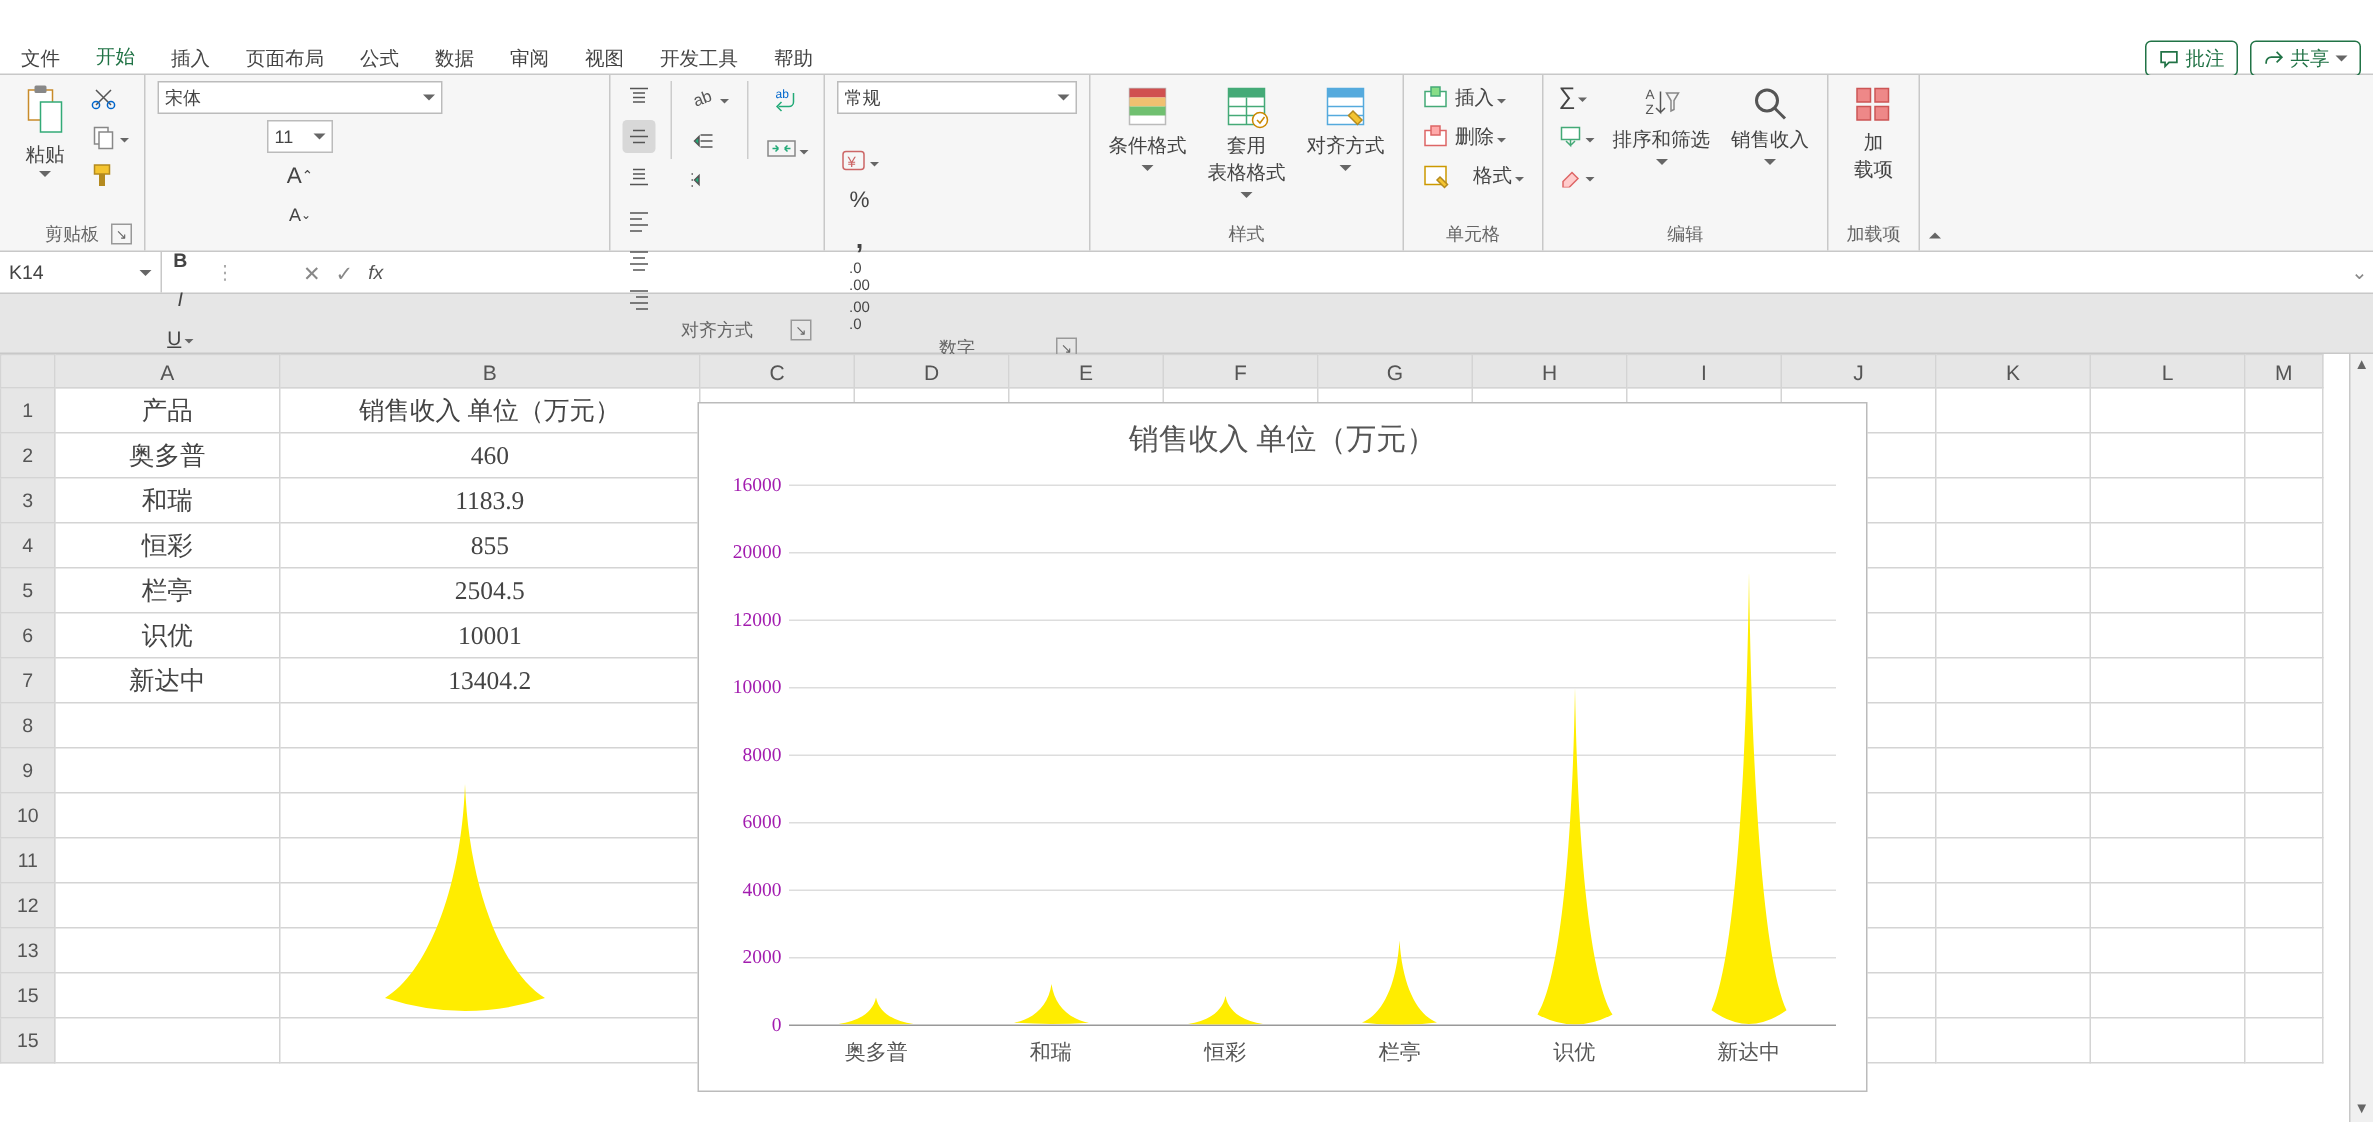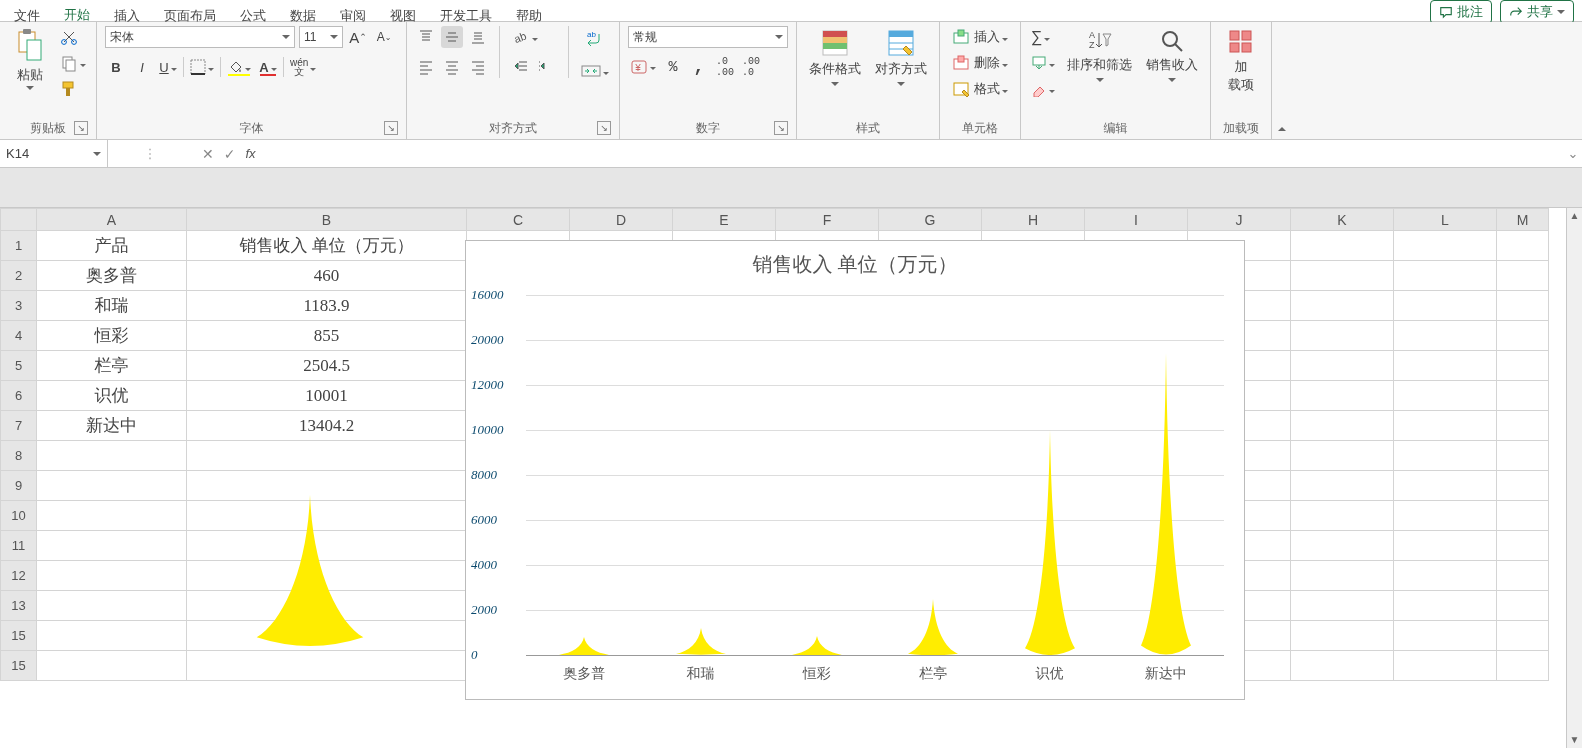--- a/index.html
+++ b/index.html
@@ -6,33 +6,33 @@
     --green:#217346;
     --border:#d0d0d0;
     --rib-border:#c8c8c8;
     --grid-border:#d4d4d4;
     --header-bg:#e6e6e6;
     --selected:#d2d2d2;
   }
   *{box-sizing:border-box;}
   html,body{margin:0;padding:0;font-family:"Segoe UI","Microsoft YaHei",Arial,sans-serif;font-size:13px;color:#444;background:#fff;height:100%;overflow:hidden;}
   
-  .tabs-row{display:flex;height:22px;border-bottom:1px solid var(--rib-border);padding:0 2px;background:#fff;}
+  .tabs-row{display:flex;align-items:center;height:22px;border-bottom:1px solid var(--rib-border);padding:0 2px;background:#fff;margin-top:28px;}
   .tabs-row .tab{padding:0 12px;height:32px;line-height:32px;cursor:pointer;color:#444;}
   .tabs-row .tab.active{color:var(--green);font-weight:400;border-bottom:3px solid var(--green);height:32px;line-height:29px;}
   .tabs-row .r{margin-left:auto;display:flex;gap:8px;padding-right:6px;}
   .pill{border:1px solid var(--green);color:var(--green);border-radius:4px;padding:1px 8px;display:flex;align-items:center;gap:4px;cursor:pointer;height:24px;}
   
   .ribbon{display:flex;border-bottom:1px solid var(--rib-border);background:#f6f6f6;height:118px;}
   .group{display:flex;flex-direction:column;border-right:1px solid var(--rib-border);padding:4px 8px 2px;}
   .group .body{flex:1;display:flex;align-items:flex-start;gap:6px;}
   .group .label{text-align:center;font-size:12px;color:#666;padding-top:2px;position:relative;}
   .group .label .dlaunch{position:absolute;right:0;bottom:2px;width:14px;height:14px;border:1px solid #999;font-size:9px;line-height:12px;text-align:center;color:#666;cursor:pointer;}
   .col{display:flex;flex-direction:column;gap:4px;align-items:flex-start;}
-  .row{display:flex;gap:4px;align-items:center;}
+  .row{display:flex;gap:4px;align-items:center;flex-direction:column;}
   .big-btn{display:flex;flex-direction:column;align-items:center;justify-content:center;gap:2px;padding:2px 4px;min-width:44px;cursor:pointer;border-radius:3px;}
   .sm-btn{min-width:22px;height:22px;display:inline-flex;align-items:center;justify-content:center;cursor:pointer;border-radius:3px;padding:0 2px;position:relative;font-size:13px;}
   .sm-btn .dd::after{content:"";display:inline-block;margin-left:2px;border:3px solid transparent;border-top-color:#666;transform:translateY(2px);}
   .font-box,.size-box,.numfmt-box{border:1px solid #bbb;background:#fff;height:22px;display:flex;align-items:center;padding:0 4px;font-size:12px;}
   .font-box{width:190px;justify-content:space-between;}
   .size-box{width:44px;justify-content:space-between;}
   .numfmt-box{width:160px;justify-content:space-between;}
   .dd-caret{border:4px solid transparent;border-top-color:#666;transform:translateY(2px);}
   .underline{position:absolute;bottom:2px;left:3px;right:3px;height:2px;background:currentColor;}
   svg{display:block;}
@@ -50,21 +50,21 @@
   table.grid-tbl thead th{background:var(--header-bg);font-weight:normal;font-family:"Segoe UI",sans-serif;font-size:14px;color:#555;height:22px;}
   table.grid-tbl .rowhdr{background:var(--header-bg);font-family:"Segoe UI",sans-serif;font-size:13px;color:#555;width:36px;}
   table.grid-tbl .corner{background:var(--header-bg);width:36px;}
   
   .cA{width:150px;} .cB{width:280px;} .cC,.cD,.cE,.cF,.cG,.cH,.cI,.cJ,.cK,.cL{width:103px;} .cM{width:52px;}
   
   .chart{position:absolute;left:465px;top:32px;width:780px;height:460px;background:#fff;border:1px solid #bbb;font-family:"SimSun","宋体",serif;}
   .chart .title{text-align:center;font-size:20px;color:#555;padding:10px 0 6px;}
   .plot{position:absolute;left:60px;right:20px;top:54px;bottom:44px;}
   .ygrid{position:absolute;left:0;right:0;border-top:1px solid #ddd;}
-  .ylab{position:absolute;left:-55px;width:50px;text-align:left;font-size:13px;color:#0c4a6e;transform:translateY(-50%);font-style:italic;}
+  .ylab{position:absolute;left:-55px;width:50px;text-align:right;font-size:13px;color:#a21caf;transform:translateY(-50%);}
   .cat{position:absolute;bottom:-28px;width:100px;text-align:center;font-size:14px;color:#555;transform:translateX(-50%);}
   .cone{position:absolute;bottom:0;fill:#ffed00;}
   .cone path{fill:#ffed00;}
   
   .sample-cone{position:absolute;left:240px;top:280px;width:140px;height:160px;}
   
   .vscroll{position:absolute;right:0;top:0;bottom:0;width:16px;background:#f0f0f0;border-left:1px solid var(--rib-border);}
   .vscroll .arrow{height:16px;text-align:center;font-size:10px;color:#666;cursor:pointer;line-height:16px;}
   
   .gap{height:40px;background:var(--header-bg);border-bottom:1px solid var(--rib-border);}
@@ -272,21 +272,21 @@
                 <path d="M4 8h4M12 8h4M8 8l-2-2m2 2l-2 2M12 8l2-2m-2 2l2 2" stroke="#2a7" fill="none"></path>
               </svg>
               <span class="dd"></span>
             </div>
         </div>
       </div>
       <div class="label"><span>对齐方式</span><span class="dlaunch">↘</span></div>
     </div>
 
     <div class="group">
-      <div class="body col" style="gap:8px;font-family:Liberation Mono, monospace;">
+      <div class="body col" style="gap:20px;">
         <div class="numfmt-box">
             <span>常规</span>
             <span class="dd-caret"></span>
           </div>
         <div class="row">
           <div class="sm-btn">
               <svg width="18" height="18" viewBox="0 0 18 18">
                 <rect x="2" y="3" width="14" height="12" rx="2" fill="none" stroke="#c66"></rect>
                 <text x="5" y="13" font-size="10" fill="#c66">¥</text>
               </svg>
@@ -308,20 +308,34 @@
               <rect x="3" y="3" width="24" height="24" fill="#fff" stroke="#bbb"></rect>
               <rect x="3" y="3" width="24" height="6" fill="#d05050"></rect>
               <rect x="3" y="9" width="24" height="6" fill="#f0c070"></rect>
               <rect x="3" y="15" width="24" height="6" fill="#70c070"></rect>
             </svg>
             <span>条件格式</span>
             <span class="dd-caret"></span>
           </div>
         <div class="big-btn">
             <svg width="30" height="30" viewBox="0 0 30 30">
+              <rect x="3" y="3" width="24" height="24" fill="#fff" stroke="#4a7"></rect>
+              <rect x="3" y="3" width="24" height="6" fill="#4a7"></rect>
+              <line x1="3" y1="15" x2="27" y2="15" stroke="#4a7"></line>
+              <line x1="3" y1="21" x2="27" y2="21" stroke="#4a7"></line>
+              <line x1="15" y1="9" x2="15" y2="27" stroke="#4a7"></line>
+              <circle cx="24" cy="24" r="5" fill="#fff" stroke="#c80"></circle>
+              <path d="M22 24l2 2 3-4" stroke="#c80" fill="none"></path>
+            </svg>
+            <span style="white-space:pre;text-align:center;">套用
+表格格式</span>
+            <span class="dd-caret"></span>
+          </div>
+        <div class="big-btn">
+            <svg width="30" height="30" viewBox="0 0 30 30">
               <rect x="3" y="3" width="24" height="24" fill="#fff" stroke="#5ad"></rect>
               <rect x="3" y="3" width="24" height="6" fill="#5ad"></rect>
               <line x1="3" y1="15" x2="27" y2="15" stroke="#5ad"></line>
               <line x1="3" y1="21" x2="27" y2="21" stroke="#5ad"></line>
               <path d="M20 18l6 6-3 3-6-6z" fill="#f4c430" stroke="#b48a1f"></path>
             </svg>
             <span>对齐方式</span>
             <span class="dd-caret"></span>
           </div>
       </div>
@@ -344,21 +358,21 @@
               <rect x="6" y="2" width="6" height="6" fill="#faa" stroke="#d66"></rect>
             </svg>
             <span style="margin-left:4px;">删除</span>
             <span class="dd"></span>
           </div>
         <div class="sm-btn" style="height:auto;padding:2px 4px;">
             <svg width="18" height="18" viewBox="0 0 18 18">
               <rect x="2" y="3" width="14" height="12" fill="#fff" stroke="#c90"></rect>
               <path d="M12 10l5 5-2 2-5-5z" fill="#f4c430" stroke="#b48a1f"></path>
             </svg>
-            <span style="margin-left:4px;">格式</span>
+            <span style="margin-left:16px;">格式</span>
             <span class="dd"></span>
           </div>
       </div>
       <div class="label">单元格</div>
     </div>
 
     <div class="group">
       <div class="body">
         <div class="col" style="gap:4px;">
           <div class="sm-btn" style="font-size:16px;">∑<span class="dd"></span></div>

